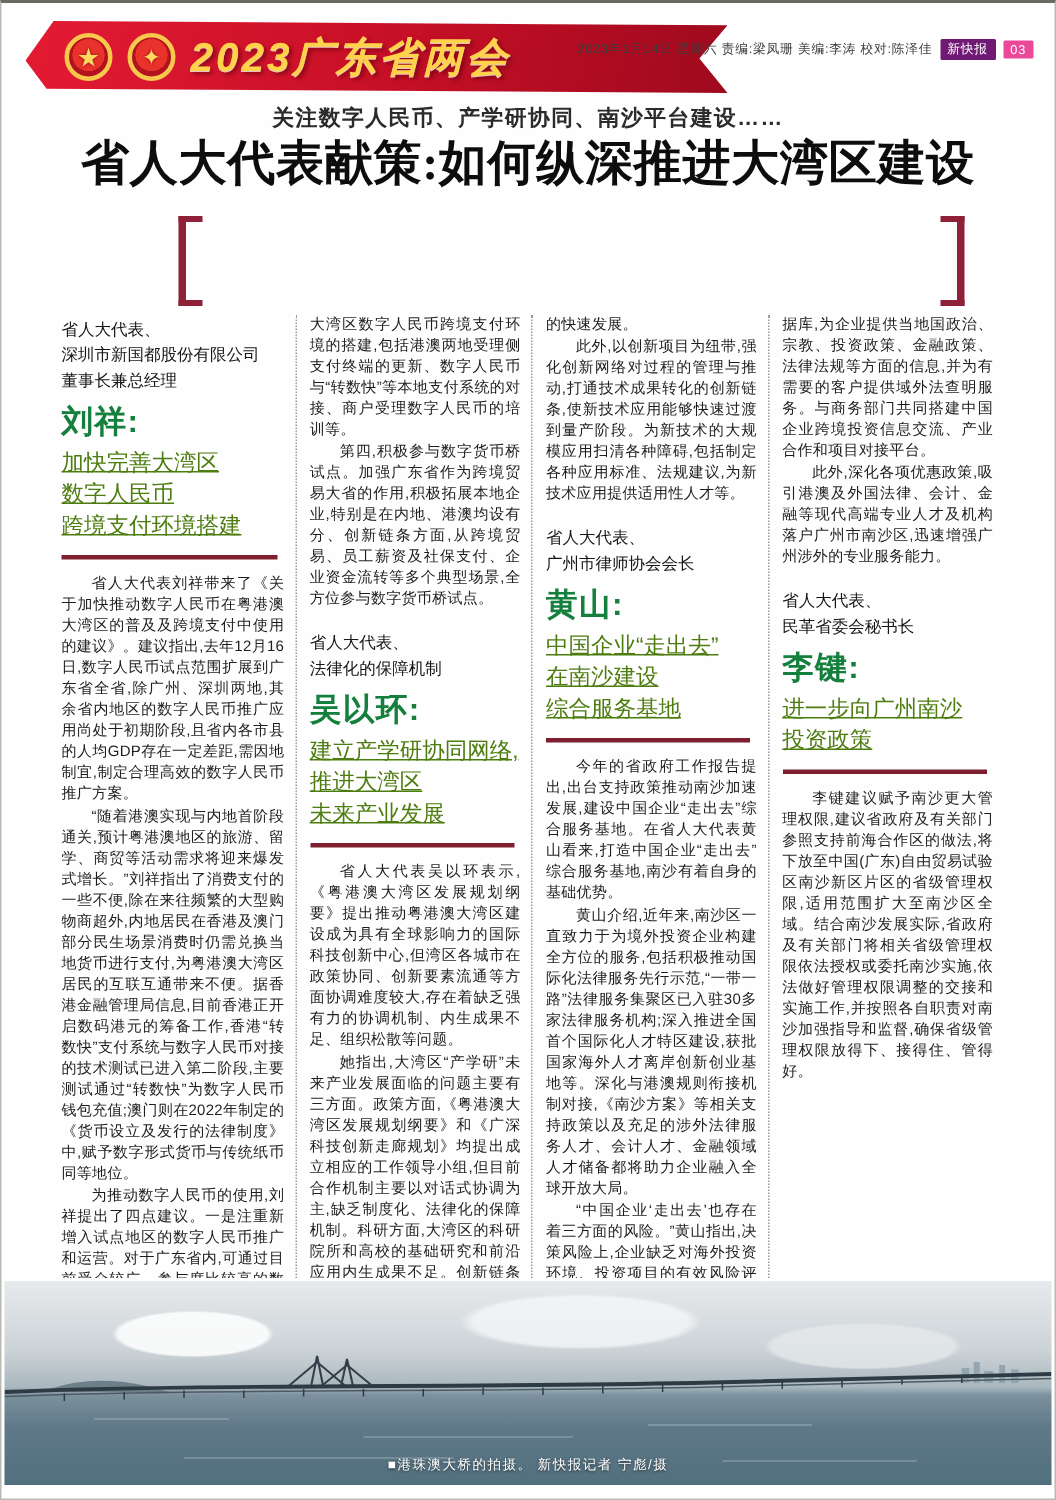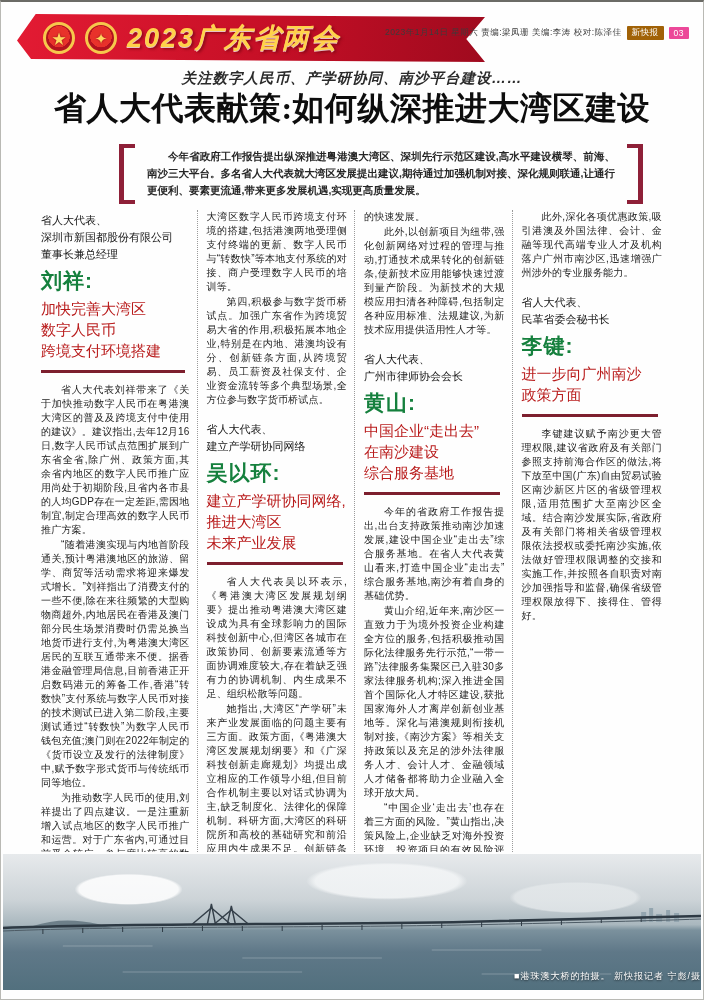--- a/index.html
+++ b/index.html
@@ -30,26 +30,26 @@
   .ribbon-title {
     font-size:27px; font-weight:900; font-style:italic; letter-spacing:2px;
     color:#ffd24a; white-space:nowrap;
     text-shadow:0 1px 0 rgba(255,255,255,.75), 2px 2px 3px rgba(90,0,8,.6);
   }
   .dateline {
     position:absolute; right:14px; top:24px; display:flex; align-items:center; gap:5px;
     font-size:8.5px; color:#3c3c3c; letter-spacing:.5px; white-space:nowrap;
   }
   .badge { display:inline-block; padding:1px 5px; font-size:8.5px; color:#fff; border-radius:1px; }
-  .badge.paper { background:#a16207; }
+  .badge.paper { background:#701a75; }
   .badge.page  { background:#ec4899; }
   
   .kicker {
     position:absolute; left:0; right:0; top:67px; text-align:center;
-    font-size:14.5px; font-weight:700; color:#2b2b2b; letter-spacing:1px;font-style:italic;
+    font-size:14.5px; font-weight:700; color:#2b2b2b; letter-spacing:1px;
   }
   .headline {
     position:absolute; left:0; right:0; top:85px; text-align:center;
     font-family:"Liberation Serif", serif; font-size:32px; font-weight:900;
     color:#0d0d0d; letter-spacing:.5px; white-space:nowrap;
   }
   
   .intro-wrap { position:absolute; left:118px; top:142px; width:524px; height:60px; }
   .bracket { position:absolute; top:0; bottom:0; width:16px; }
   .bracket.l { left:0;  border-left:5px solid #8e2038; border-top:4px solid #8e2038; border-bottom:4px solid #8e2038; }
@@ -63,39 +63,39 @@
   .cols {
     position:absolute; left:38px; top:208px; width:630px; height:642px;
     display:flex; overflow:hidden;
   }
   .col { width:25%; padding:0 7px 0 2px; overflow:hidden; }
   .col + .col { border-left:1px dotted #9a9a9a; padding-left:9px; }
   .profile { margin:14px 0 10px; }
   .profile.first { margin-top:2px; }
   .role { font-size:11px; font-weight:400; color:#161616; line-height:1.55; }
   .pname { font-size:21px; font-weight:900; color:#15803d; margin:4px 0 3px; letter-spacing:1px; }
-  .topic { font-size:15px; font-weight:500; color:#b91c1c; line-height:1.4; }
+  .topic { font-size:15px; font-weight:500; color:#4d7c0f; line-height:1.4;text-decoration:underline; }
   .rule  { height:3px; background:#7d1f2e; margin-top:9px; width:97%; }
   p.body {
     font-size:10px; line-height:1.4; color:#1d1d1d; text-align:justify;
     text-indent:2em; margin-bottom:1px; letter-spacing:.2px;
   }
   p.body.cont { text-indent:0; }
   
   .photo {
     position:absolute; left:2px; right:2px; top:852px; height:136px; overflow:hidden;
     background:
       radial-gradient(90px 26px at 18% 26%, rgba(255,255,255,.85) 0 55%, transparent 60%),
       radial-gradient(130px 30px at 55% 20%, rgba(245,247,248,.8) 0 55%, transparent 62%),
       radial-gradient(110px 26px at 82% 32%, rgba(230,234,236,.75) 0 55%, transparent 60%),
       linear-gradient(#e7eaec 0%, #ccd3d7 34%, #a9b7be 52%, #7b919d 56%, #5f7888 72%, #52707e 100%);
   }
   .photo svg { position:absolute; inset:0; width:100%; height:100%; }
   .caption {
-    position:absolute; left:0; right:0; bottom:7px; text-align:right;
+    position:absolute; left:0; right:0; bottom:7px; text-align:center;
     font-size:9px; color:#fff; letter-spacing:1px;
     text-shadow:0 1px 2px rgba(0,0,0,.65);
   }
 </style>
 </head>
 <body>
 
 <div id="page">
 
   <div class="ribbon">
@@ -108,45 +108,44 @@
     <span class="badge paper">新快报</span>
     <span class="badge page">03</span>
   </div>
 
   <div class="kicker">关注数字人民币、产学研协同、南沙平台建设……</div>
   <h1 class="headline">省人大代表献策:如何纵深推进大湾区建设</h1>
 
   <div class="intro-wrap">
     <span class="bracket l"></span>
     <span class="bracket r"></span>
-    <div class="intro-text">今年省政府工作报告提出纵深推进粤港澳大湾区、深圳先行示范区建设,高水平建设横琴、前海、南沙三大平台。多名省人大代表就大湾区发展提出建议,期待通过加强机制对接、深化规则联通,让通行更便利、要素更流通,带来更多发展机遇,实现更高质量发展。</div>
   </div>
 
   <div class="cols">
     <div class="col">
         <div class="profile first">
           <div class="role">省人大代表、</div>
           <div class="role">深圳市新国都股份有限公司</div>
           <div class="role">董事长兼总经理</div>
           <div class="pname">刘祥:</div>
           <div class="topic">加快完善大湾区</div>
           <div class="topic">数字人民币</div>
           <div class="topic">跨境支付环境搭建</div>
           <div class="rule"></div>
         </div>
-        <p class="body">省人大代表刘祥带来了《关于加快推动数字人民币在粤港澳大湾区的普及及跨境支付中使用的建议》。建议指出,去年12月16日,数字人民币试点范围扩展到广东省全省,除广州、政策方面,其余省内地区的数字人民币推广应用尚处于初期阶段,且省内各市县的人均GDP存在一定差距,需因地制宜,制定合理高效的数字人民币推广方案。</p>
+        <p class="body">省人大代表刘祥带来了《关于加快推动数字人民币在粤港澳大湾区的普及及跨境支付中使用的建议》。建议指出,去年12月16日,数字人民币试点范围扩展到广东省全省,除广州、深圳两地,其余省内地区的数字人民币推广应用尚处于初期阶段,且省内各市县的人均GDP存在一定差距,需因地制宜,制定合理高效的数字人民币推广方案。</p>
         <p class="body">“随着港澳实现与内地首阶段通关,预计粤港澳地区的旅游、留学、商贸等活动需求将迎来爆发式增长。”刘祥指出了消费支付的一些不便,除在来往频繁的大型购物商超外,内地居民在香港及澳门部分民生场景消费时仍需兑换当地货币进行支付,为粤港澳大湾区居民的互联互通带来不便。据香港金融管理局信息,目前香港正开启数码港元的筹备工作,香港“转数快”支付系统与数字人民币对接的技术测试已进入第二阶段,主要测试通过“转数快”为数字人民币钱包充值;澳门则在2022年制定的《货币设立及发行的法律制度》中,赋予数字形式货币与传统纸币同等地位。</p>
         <p class="body">为推动数字人民币的使用,刘祥提出了四点建议。一是注重新增入试点地区的数字人民币推广和运营。对于广东省内,可通过目前受众较广、参与度比较高的数字人民币红包、消费券等方式,以小额、高频的形式,加强广东省内经济较为薄弱地区的数字人民币使用和推广。</p>
       </div>
     <div class="col">
         <p class="body cont">大湾区数字人民币跨境支付环境的搭建,包括港澳两地受理侧支付终端的更新、数字人民币与“转数快”等本地支付系统的对接、商户受理数字人民币的培训等。</p>
         <p class="body">第四,积极参与数字货币桥试点。加强广东省作为跨境贸易大省的作用,积极拓展本地企业,特别是在内地、港澳均设有分、创新链条方面,从跨境贸易、员工薪资及社保支付、企业资金流转等多个典型场景,全方位参与数字货币桥试点。</p>
         <div class="profile">
           <div class="role">省人大代表、</div>
-          <div class="role">建立产学研协同网络</div>
+          <div class="role">法律化的保障机制</div>
           <div class="pname">吴以环:</div>
           <div class="topic">建立产学研协同网络,</div>
           <div class="topic">推进大湾区</div>
           <div class="topic">未来产业发展</div>
           <div class="rule"></div>
         </div>
         <p class="body">省人大代表吴以环表示,《粤港澳大湾区发展规划纲要》提出推动粤港澳大湾区建设成为具有全球影响力的国际科技创新中心,但湾区各城市在政策协同、创新要素流通等方面协调难度较大,存在着缺乏强有力的协调机制、内生成果不足、组织松散等问题。</p>
         <p class="body">她指出,大湾区“产学研”未来产业发展面临的问题主要有三方面。政策方面,《粤港澳大湾区发展规划纲要》和《广深科技创新走廊规划》均提出成立相应的工作领导小组,但目前合作机制主要以对话式协调为主,缺乏制度化、法律化的保障机制。科研方面,大湾区的科研院所和高校的基础研究和前沿应用内生成果不足。创新链条方面,“政产学研用资”链条组织松散。</p>
       </div>
     <div class="col">
@@ -159,27 +158,28 @@
           <div class="topic">中国企业“走出去”</div>
           <div class="topic">在南沙建设</div>
           <div class="topic">综合服务基地</div>
           <div class="rule"></div>
         </div>
         <p class="body">今年的省政府工作报告提出,出台支持政策推动南沙加速发展,建设中国企业“走出去”综合服务基地。在省人大代表黄山看来,打造中国企业“走出去”综合服务基地,南沙有着自身的基础优势。</p>
         <p class="body">黄山介绍,近年来,南沙区一直致力于为境外投资企业构建全方位的服务,包括积极推动国际化法律服务先行示范,“一带一路”法律服务集聚区已入驻30多家法律服务机构;深入推进全国首个国际化人才特区建设,获批国家海外人才离岸创新创业基地等。深化与港澳规则衔接机制对接,《南沙方案》等相关支持政策以及充足的涉外法律服务人才、会计人才、金融领域人才储备都将助力企业融入全球开放大局。</p>
         <p class="body">“中国企业‘走出去’也存在着三方面的风险。”黄山指出,决策风险上,企业缺乏对海外投资环境、投资项目的有效风险评估,导致海外投资存在一定的盲目性。商业风险方面,国际市场的变化而引起的供需形势、汇率变化等不确定因素,从而导致交易、合作对象的信用状态的不确定性。法律风险,如跨国产权保护与收购兼并等风险。</p>
       </div>
     <div class="col">
+        <p class="body cont">据库,为企业提供当地国政治、宗教、投资政策、金融政策、法律法规等方面的信息,并为有需要的客户提供域外法查明服务。与商务部门共同搭建中国企业跨境投资信息交流、产业合作和项目对接平台。</p>
         <p class="body">此外,深化各项优惠政策,吸引港澳及外国法律、会计、金融等现代高端专业人才及机构落户广州市南沙区,迅速增强广州涉外的专业服务能力。</p>
         <div class="profile">
           <div class="role">省人大代表、</div>
           <div class="role">民革省委会秘书长</div>
           <div class="pname">李键:</div>
           <div class="topic">进一步向广州南沙</div>
-          <div class="topic">政策方面</div>
+          <div class="topic">投资政策</div>
           <div class="rule"></div>
         </div>
         <p class="body">李键建议赋予南沙更大管理权限,建议省政府及有关部门参照支持前海合作区的做法,将下放至中国(广东)自由贸易试验区南沙新区片区的省级管理权限,适用范围扩大至南沙区全域。结合南沙发展实际,省政府及有关部门将相关省级管理权限依法授权或委托南沙实施,依法做好管理权限调整的交接和实施工作,并按照各自职责对南沙加强指导和监督,确保省级管理权限放得下、接得住、管得好。</p>
       </div>
   </div>
 
   <div class="photo">
     <svg viewBox="0 0 700 136" preserveAspectRatio="none">
 
       <g fill="#93a5af">

